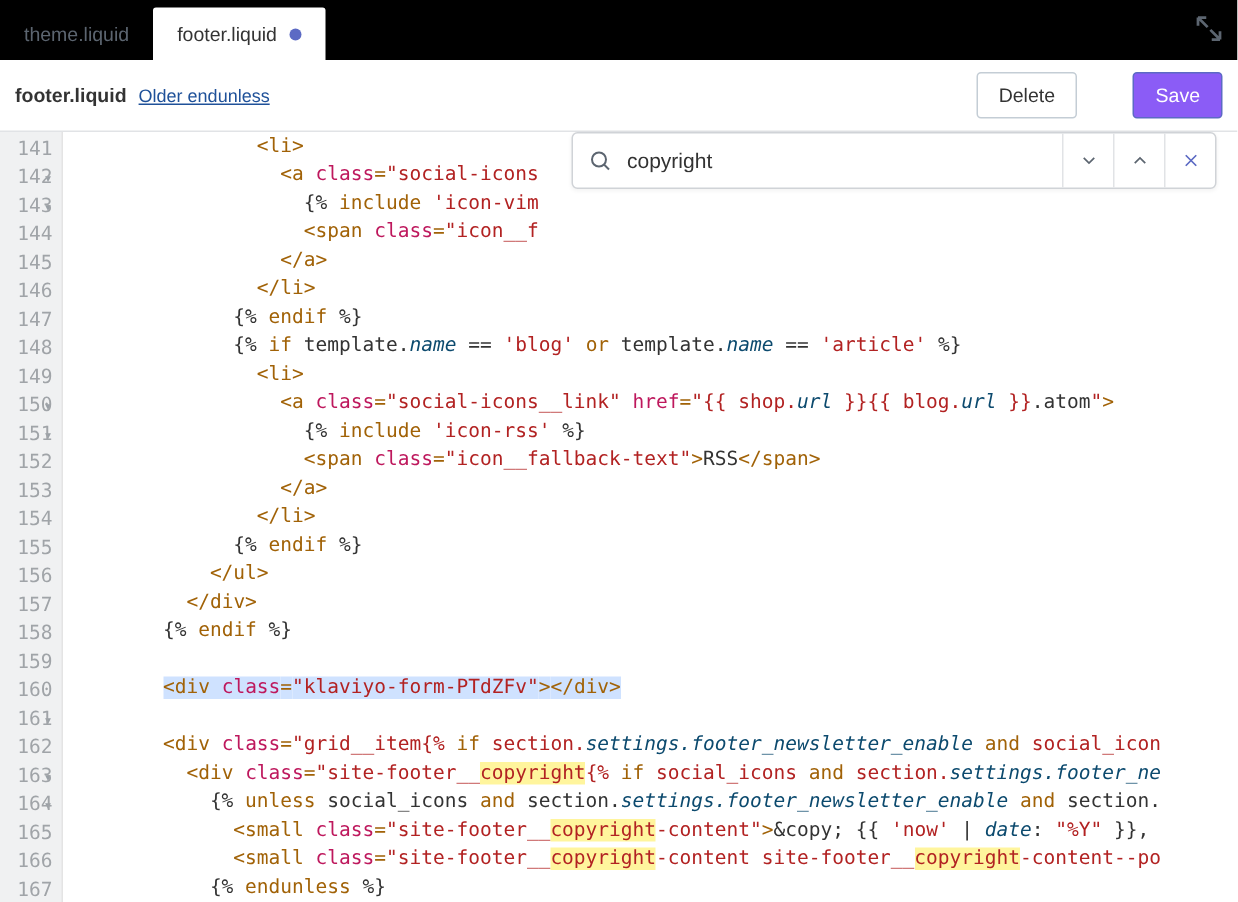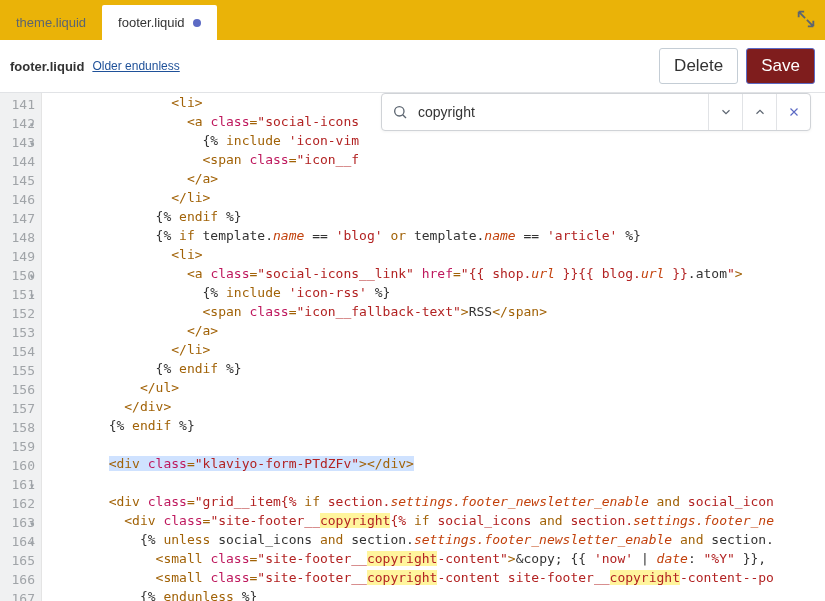--- a/index.html
+++ b/index.html
@@ -1,39 +1,39 @@
 <!DOCTYPE html>
 <html><head>
 <meta charset="utf-8">
 <style>
   * { margin: 0; padding: 0; box-sizing: border-box; }
   body { font-family: -apple-system, BlinkMacSystemFont, "Segoe UI", sans-serif; font-size: 13px; color: #333; background: #fff; overflow: hidden; width: 825px; }
-  .tabbar { background: #eab308; display: flex; height: 40px; align-items: flex-end; position: relative; }
+  .tabbar { background: #000000; display: flex; height: 40px; align-items: flex-end; position: relative; }
   .tab { padding: 10px 16px; color: #5c6570; cursor: pointer; display: flex; align-items: center; gap: 8px; }
   .tab.active { background: #fff; color: #333; border-top-left-radius: 2px; border-top-right-radius: 2px; }
   .tab .dot { width: 8px; height: 8px; border-radius: 50%; background: #5c6ac4; }
   .expand-btn { position: absolute; right: 8px; top: 8px; width: 22px; height: 22px; color: #5c6570; cursor: pointer; }
   .toolbar { display: flex; align-items: center; padding: 8px 10px; border-bottom: 1px solid #e1e3e6; gap: 8px; }
   .file-label { font-weight: 600; color: #333; }
   .older-link { color: #1f5199; text-decoration: underline; font-size: 12px; cursor: pointer; }
   .spacer { flex: 1; }
-  .btn { border: 1px solid #c4cdd5; background: #fff; padding: 7px 14px; border-radius: 3px; font-size: 17px; cursor: pointer; color: #333; }
-  .btn.primary { background: #7f1d1d; color: #fff; border-color: #5c6ac4; }
+  .btn { border: 1px solid #c4cdd5; background: #fff; padding: 7px 14px; border-radius: 3px; font-size: 13px; cursor: pointer; color: #333; margin-left: 29px; }
+  .btn.primary { background: #8b5cf6; color: #fff; border-color: #5c6ac4; }
   .editor-wrap { position: relative; display: flex; height: calc(601px - 40px - 44px); }
   .gutter { background: #f0f1f2; color: #a0a4a8; text-align: right; padding: 2px 6px 2px 2px; font-family: Menlo, Monaco, Consolas, monospace; font-size: 13px; line-height: 19px; user-select: none; width: 42px; border-right: 1px solid #e4e4e4; }
   .gutter .g { height: 19px; }
   .fold { color: #9aa0a6; font-size: 10px; display: inline-block; width: 8px; }
   .code { font-family: Menlo, Monaco, Consolas, monospace; font-size: 13px; line-height: 19px; white-space: pre; padding-left: 4px; flex: 1; overflow: hidden; }
   .code .ln { height: 19px; min-width: 2000px; }
   .t-tag { color: #a16207; }
   .t-attr { color: #be185d; }
   .t-str { color: #b22222; }
   .t-kw { color: #a16207; font-weight: 400; }
   .t-txt { color: #333; }
-  .t-prop { color: #c2410c; font-style: italic; }
+  .t-prop { color: #0c4a6e; font-style: italic; }
   .hl-yellow { background: #fff59d; }
   .hl-sel { background: #cfe2ff; }
   .searchbox { position: absolute; top: 0; right: 14px; display: flex; align-items: center; background: #fff; border: 1px solid #d0d3d7; border-radius: 4px; height: 38px; width: 430px; box-shadow: 0 1px 3px rgba(0,0,0,.05); }
   .searchbox .sicon { width: 36px; text-align: center; color: #5c6570; }
   .searchbox input { flex: 1; border: none; outline: none; font-size: 14px; color: #333; background: transparent; }
   .searchbox .sbtn { width: 34px; height: 100%; border-left: 1px solid #e1e3e6; display: flex; align-items: center; justify-content: center; color: #5c6570; cursor: pointer; }
   .searchbox .sbtn.close { color: #5c6ac4; }
   svg { display: block; }
 </style>
 </head>

